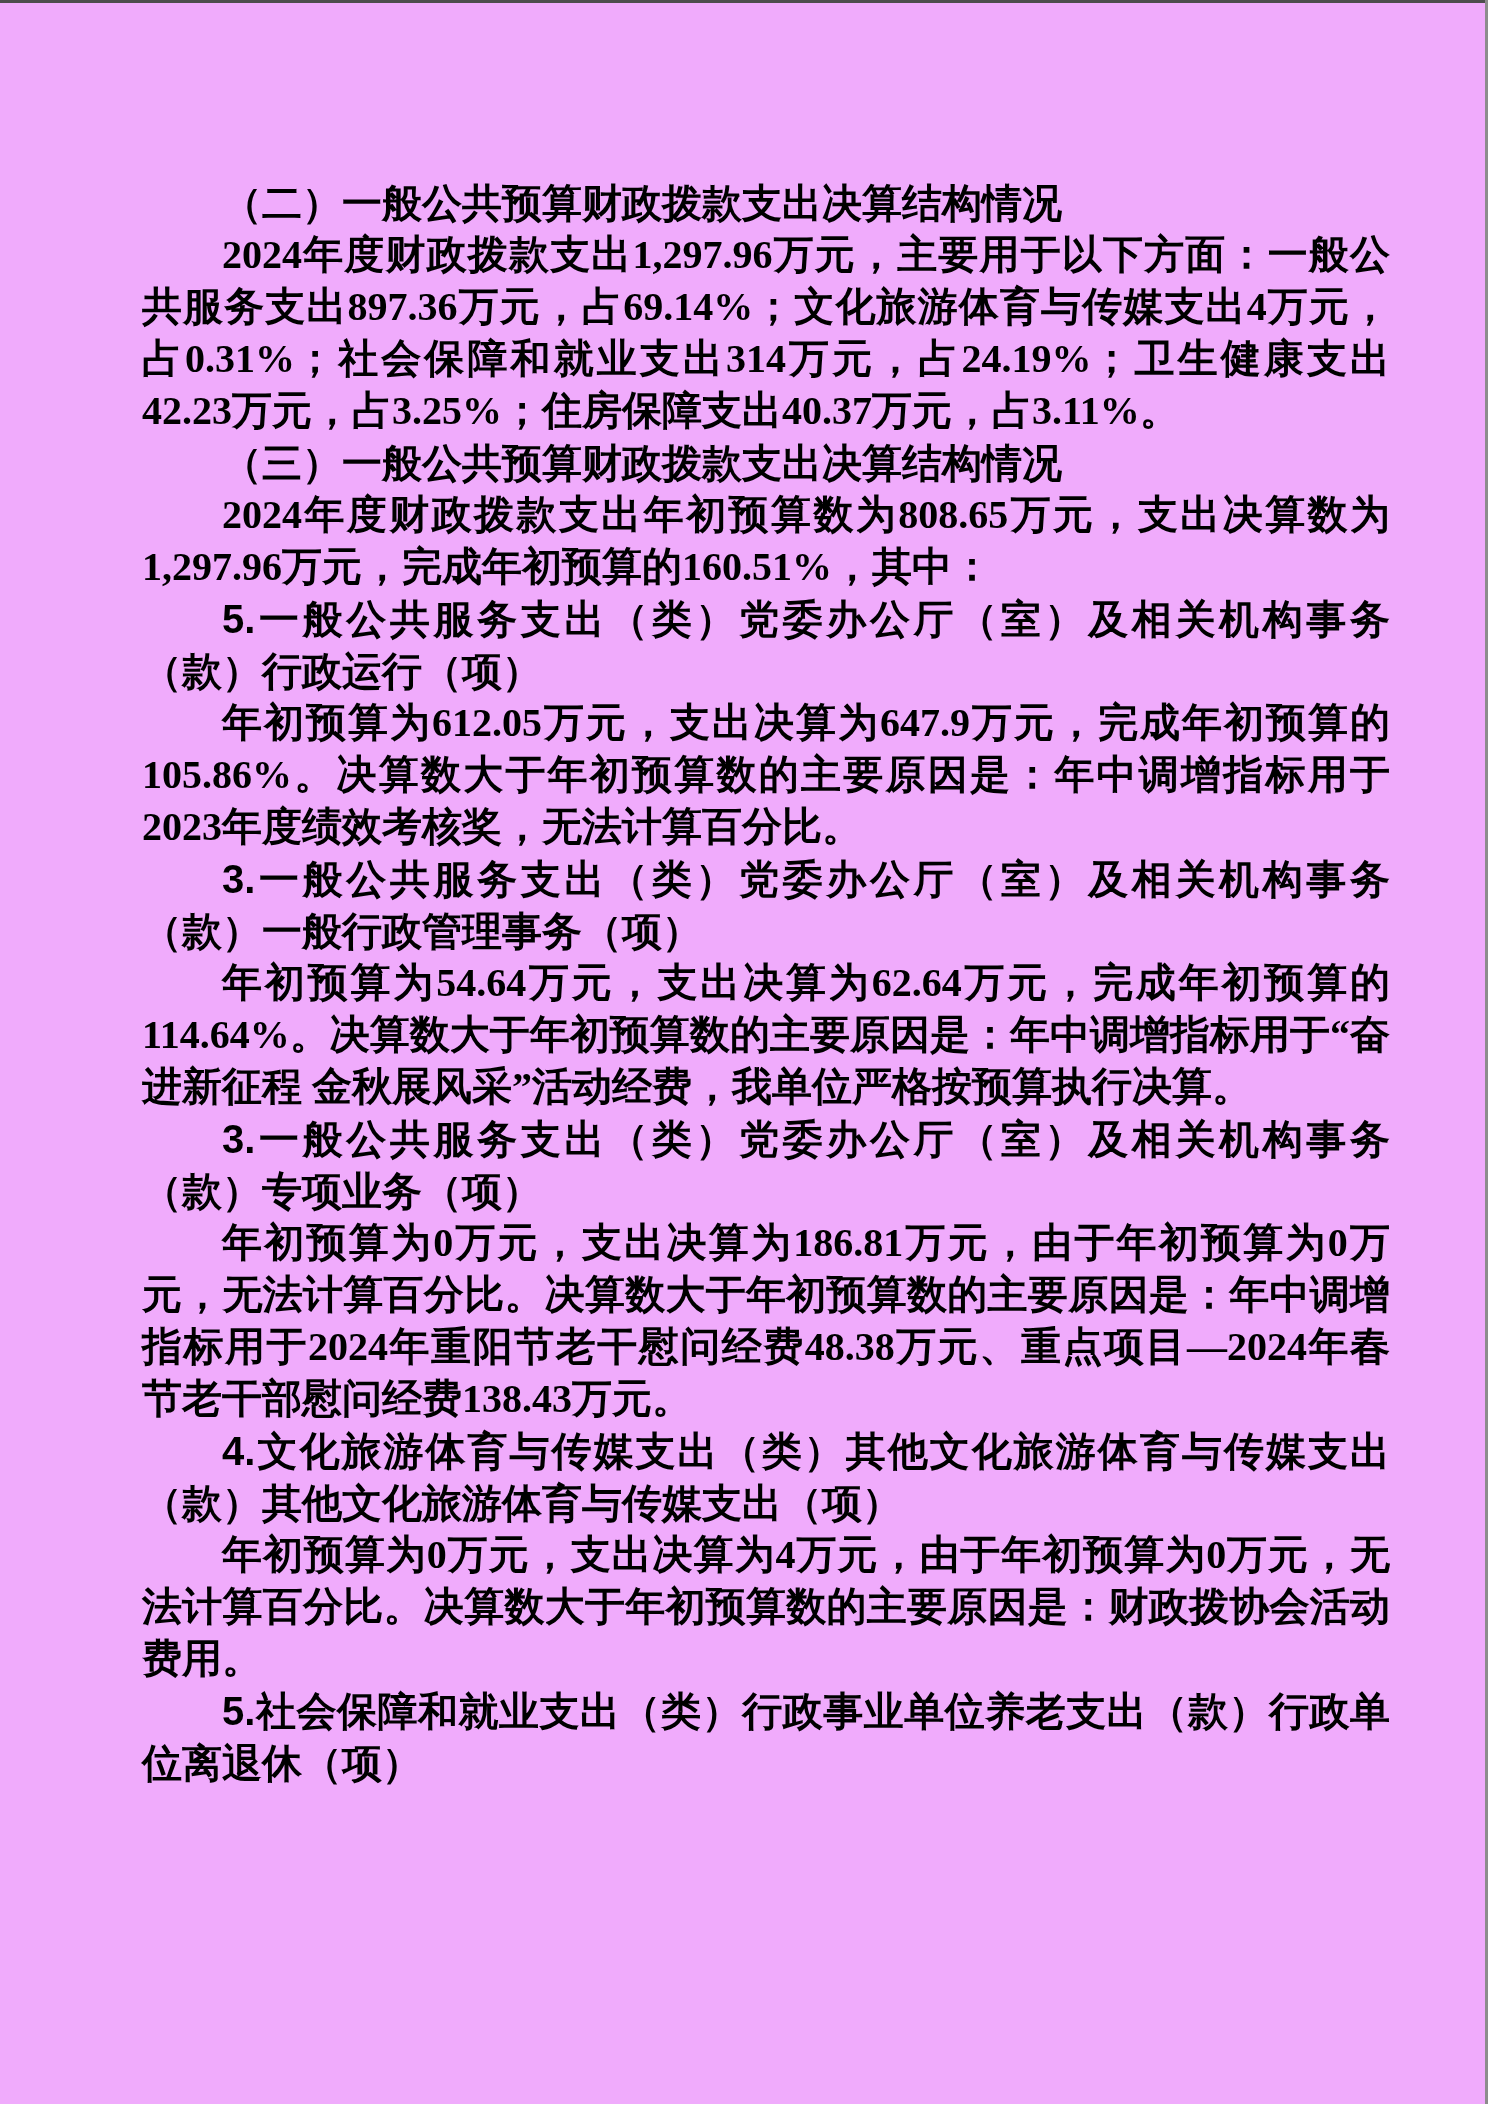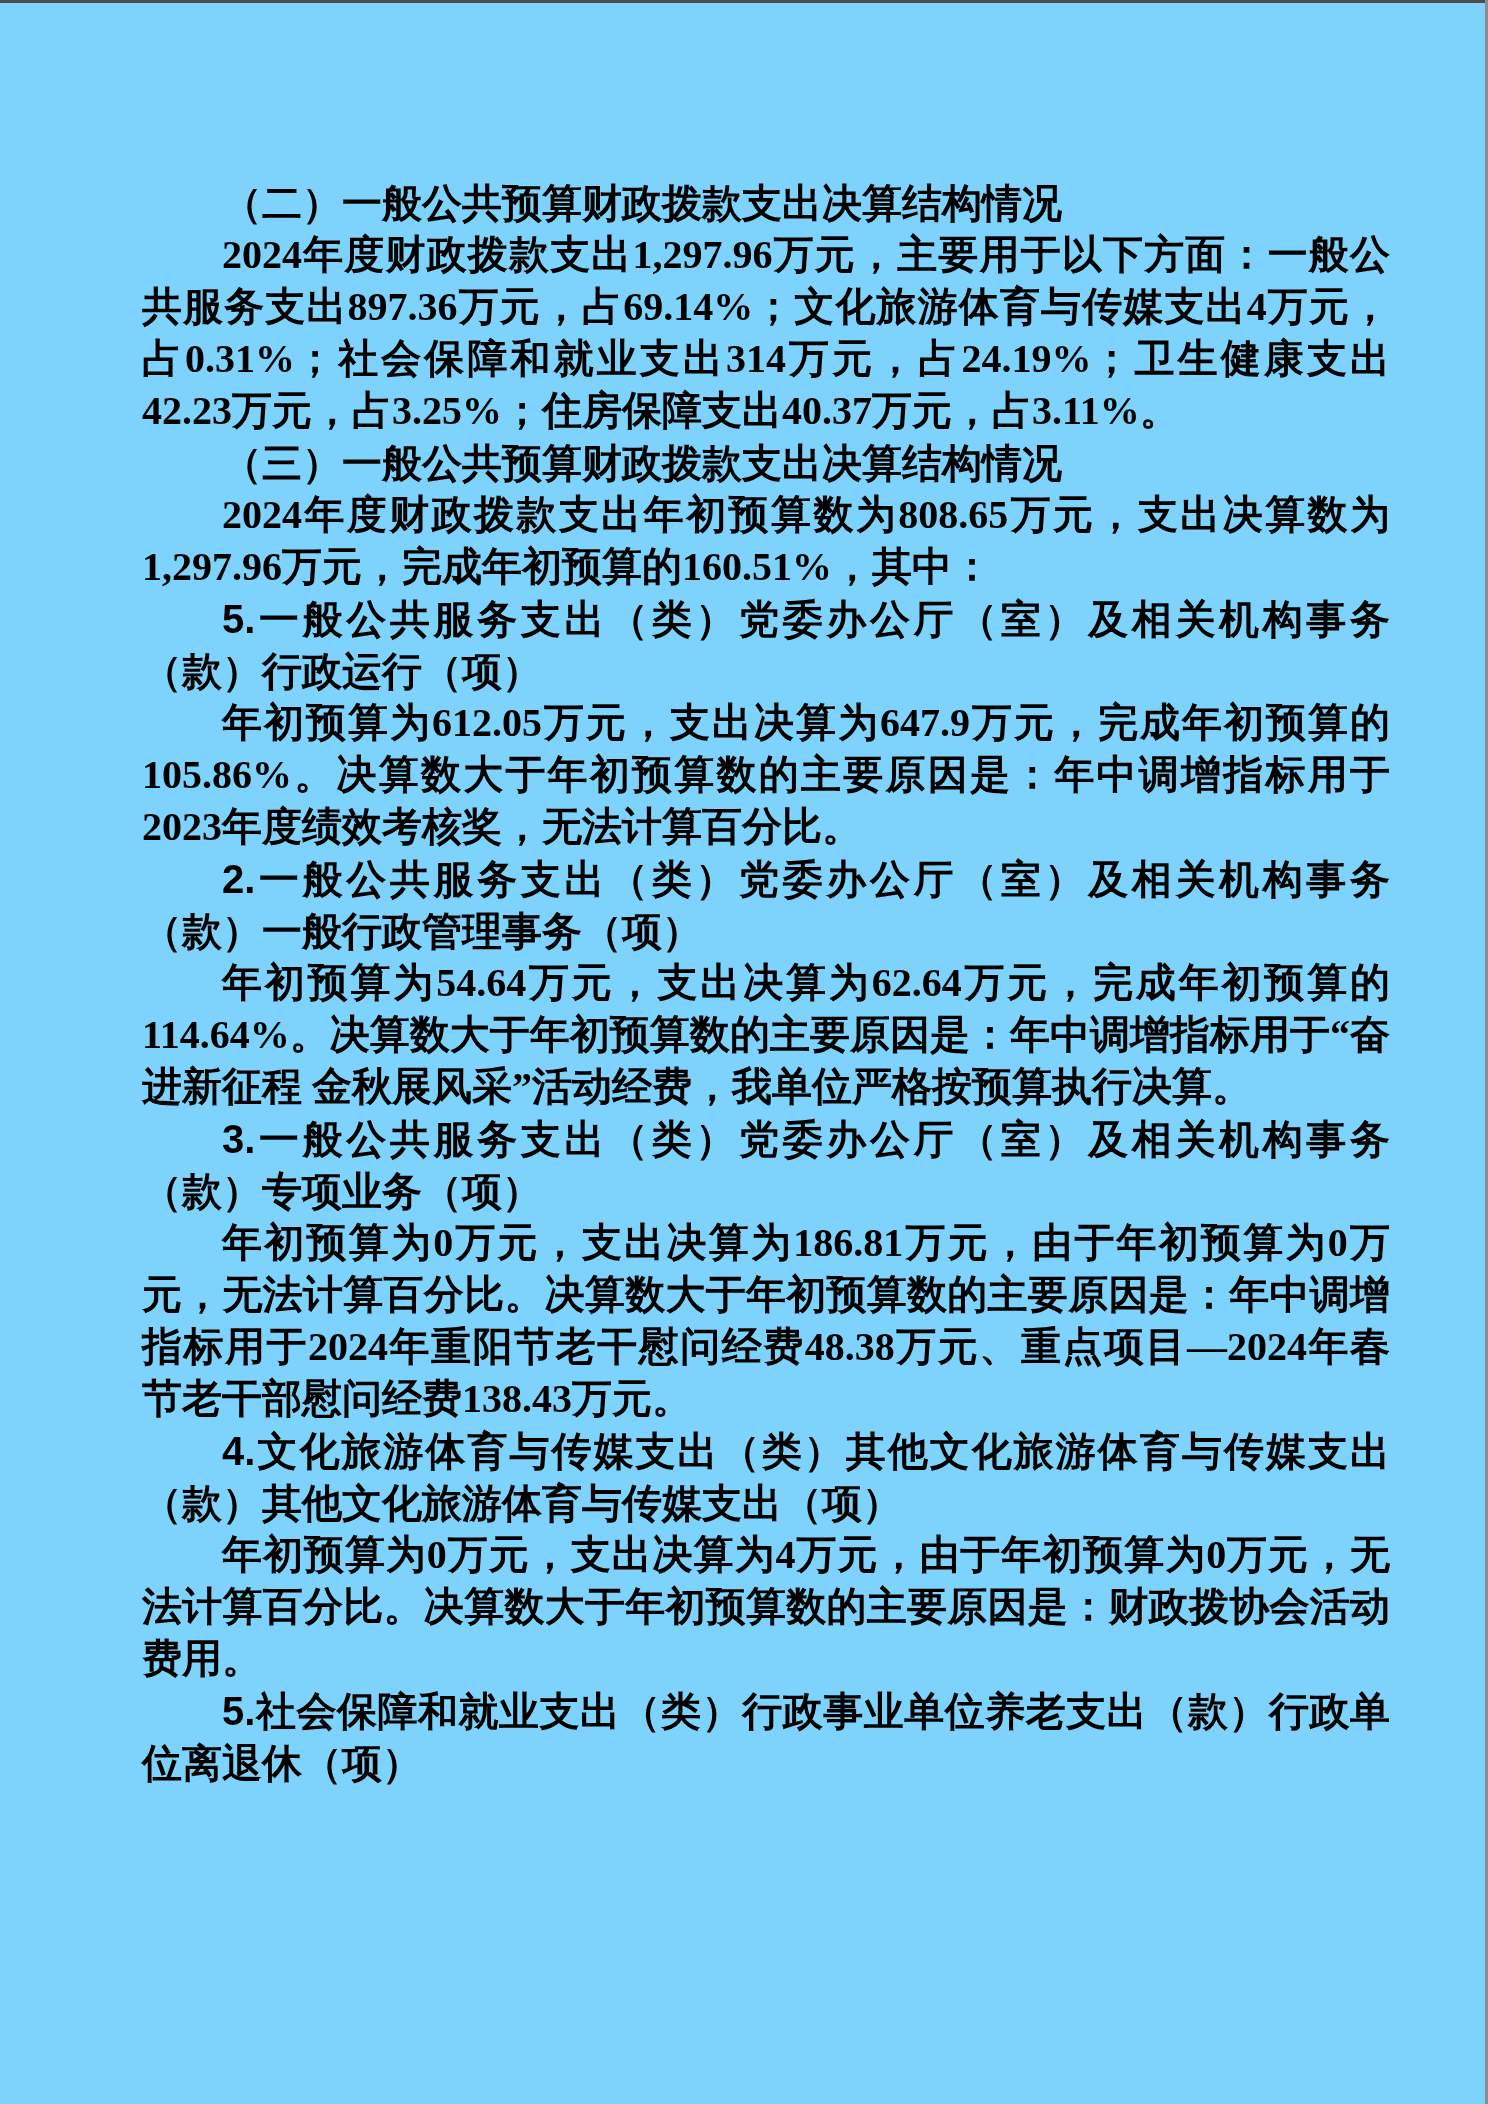--- a/index.html
+++ b/index.html
@@ -11,21 +11,21 @@
     width: 1488px;
     height: 2104px;
     position: relative;
     overflow: hidden;
     font-family: "Liberation Serif", "DejaVu Serif", serif;
     color: #000000;
   }
   .page {
     position: absolute;
     inset: 0;
-    background: #7dd3fc;
+    background: #f0abfc;
   }
   .top-border {
     position: absolute;
     top: 0; left: 0;
     width: 100%; height: 3px;
     background: #4d4d4d;
   }
   .right-border {
     position: absolute;
     top: 0; right: 0;
@@ -65,21 +65,21 @@
   <div class="top-border"></div>
   <div class="right-border"></div>
 
   <main class="text-block">
     <p class="heading">（二）一般公共预算财政拨款支出决算结构情况</p>
     <p class="body">2024年度财政拨款支出1,297.96万元，主要用于以下方面：一般公共服务支出897.36万元，占69.14%；文化旅游体育与传媒支出4万元，占0.31%；社会保障和就业支出314万元，占24.19%；卫生健康支出42.23万元，占3.25%；住房保障支出40.37万元，占3.11%。</p>
     <p class="heading">（三）一般公共预算财政拨款支出决算结构情况</p>
     <p class="body">2024年度财政拨款支出年初预算数为808.65万元，支出决算数为1,297.96万元，完成年初预算的160.51%，其中：</p>
     <p class="heading">5.一般公共服务支出（类）党委办公厅（室）及相关机构事务（款）行政运行（项）</p>
     <p class="body">年初预算为612.05万元，支出决算为647.9万元，完成年初预算的105.86%。决算数大于年初预算数的主要原因是：年中调增指标用于2023年度绩效考核奖，无法计算百分比。</p>
-    <p class="heading">2.一般公共服务支出（类）党委办公厅（室）及相关机构事务（款）一般行政管理事务（项）</p>
+    <p class="heading">3.一般公共服务支出（类）党委办公厅（室）及相关机构事务（款）一般行政管理事务（项）</p>
     <p class="body">年初预算为54.64万元，支出决算为62.64万元，完成年初预算的114.64%。决算数大于年初预算数的主要原因是：年中调增指标用于“奋进新征程 金秋展风采”活动经费，我单位严格按预算执行决算。</p>
     <p class="heading">3.一般公共服务支出（类）党委办公厅（室）及相关机构事务（款）专项业务（项）</p>
     <p class="body">年初预算为0万元，支出决算为186.81万元，由于年初预算为0万元，无法计算百分比。决算数大于年初预算数的主要原因是：年中调增指标用于2024年重阳节老干慰问经费48.38万元、重点项目—2024年春节老干部慰问经费138.43万元。</p>
     <p class="heading">4.文化旅游体育与传媒支出（类）其他文化旅游体育与传媒支出（款）其他文化旅游体育与传媒支出（项）</p>
     <p class="body">年初预算为0万元，支出决算为4万元，由于年初预算为0万元，无法计算百分比。决算数大于年初预算数的主要原因是：财政拨协会活动费用。</p>
     <p class="heading">5.社会保障和就业支出（类）行政事业单位养老支出（款）行政单位离退休（项）</p>
   </main>
 </div>
 
 </body></html>

